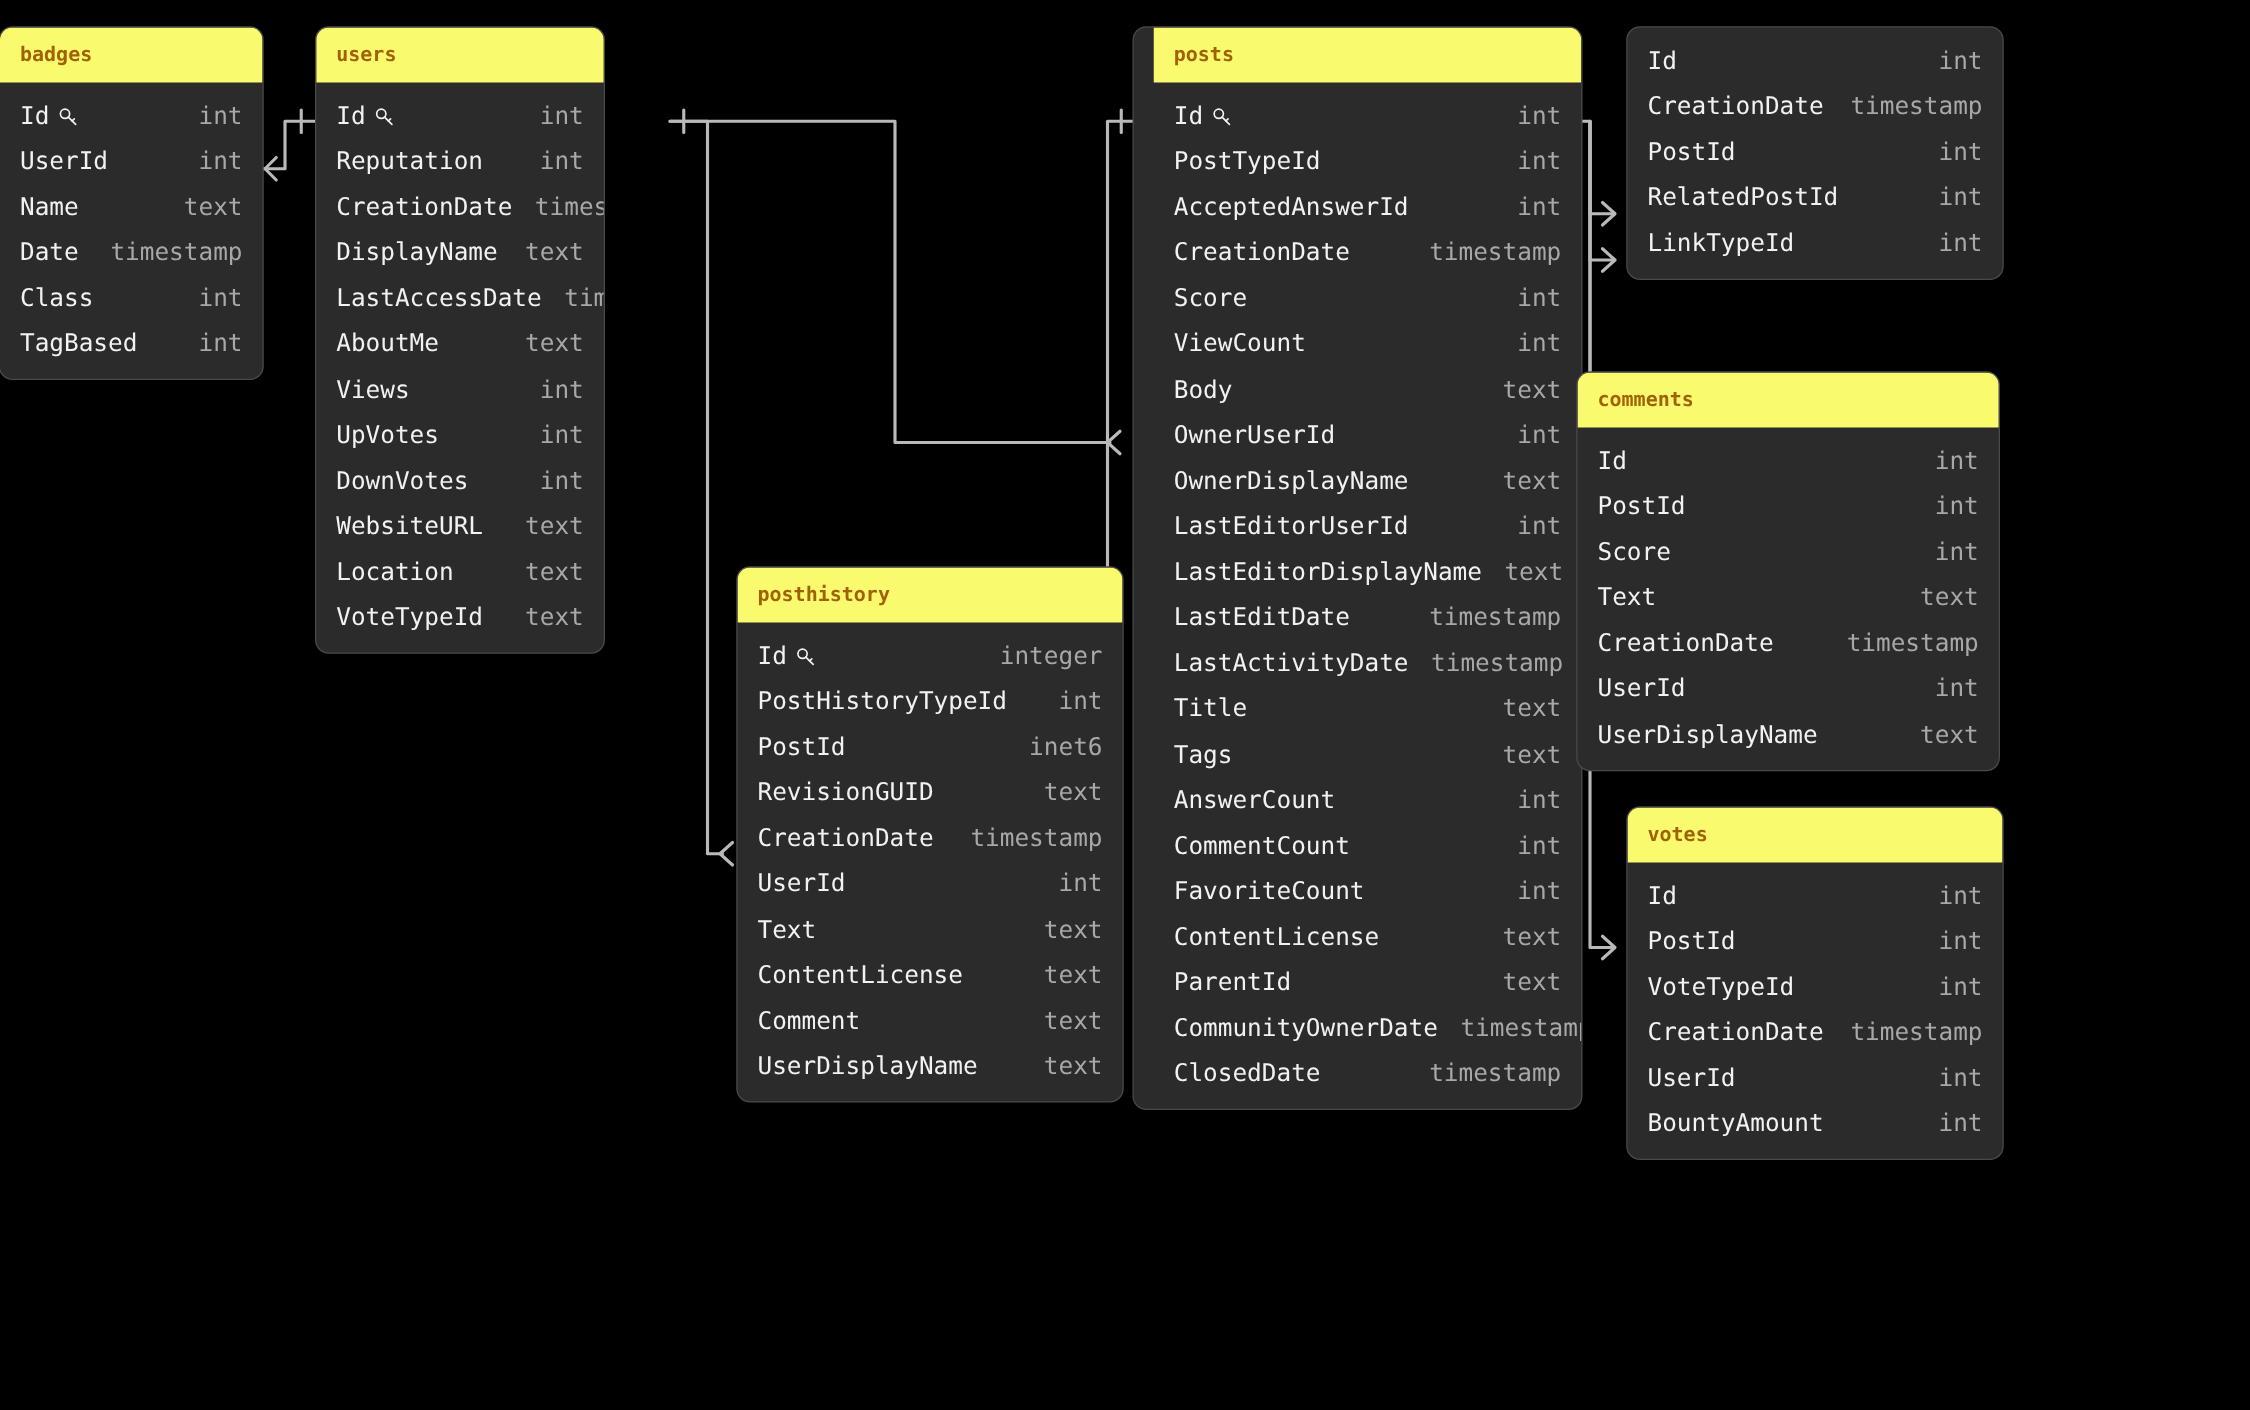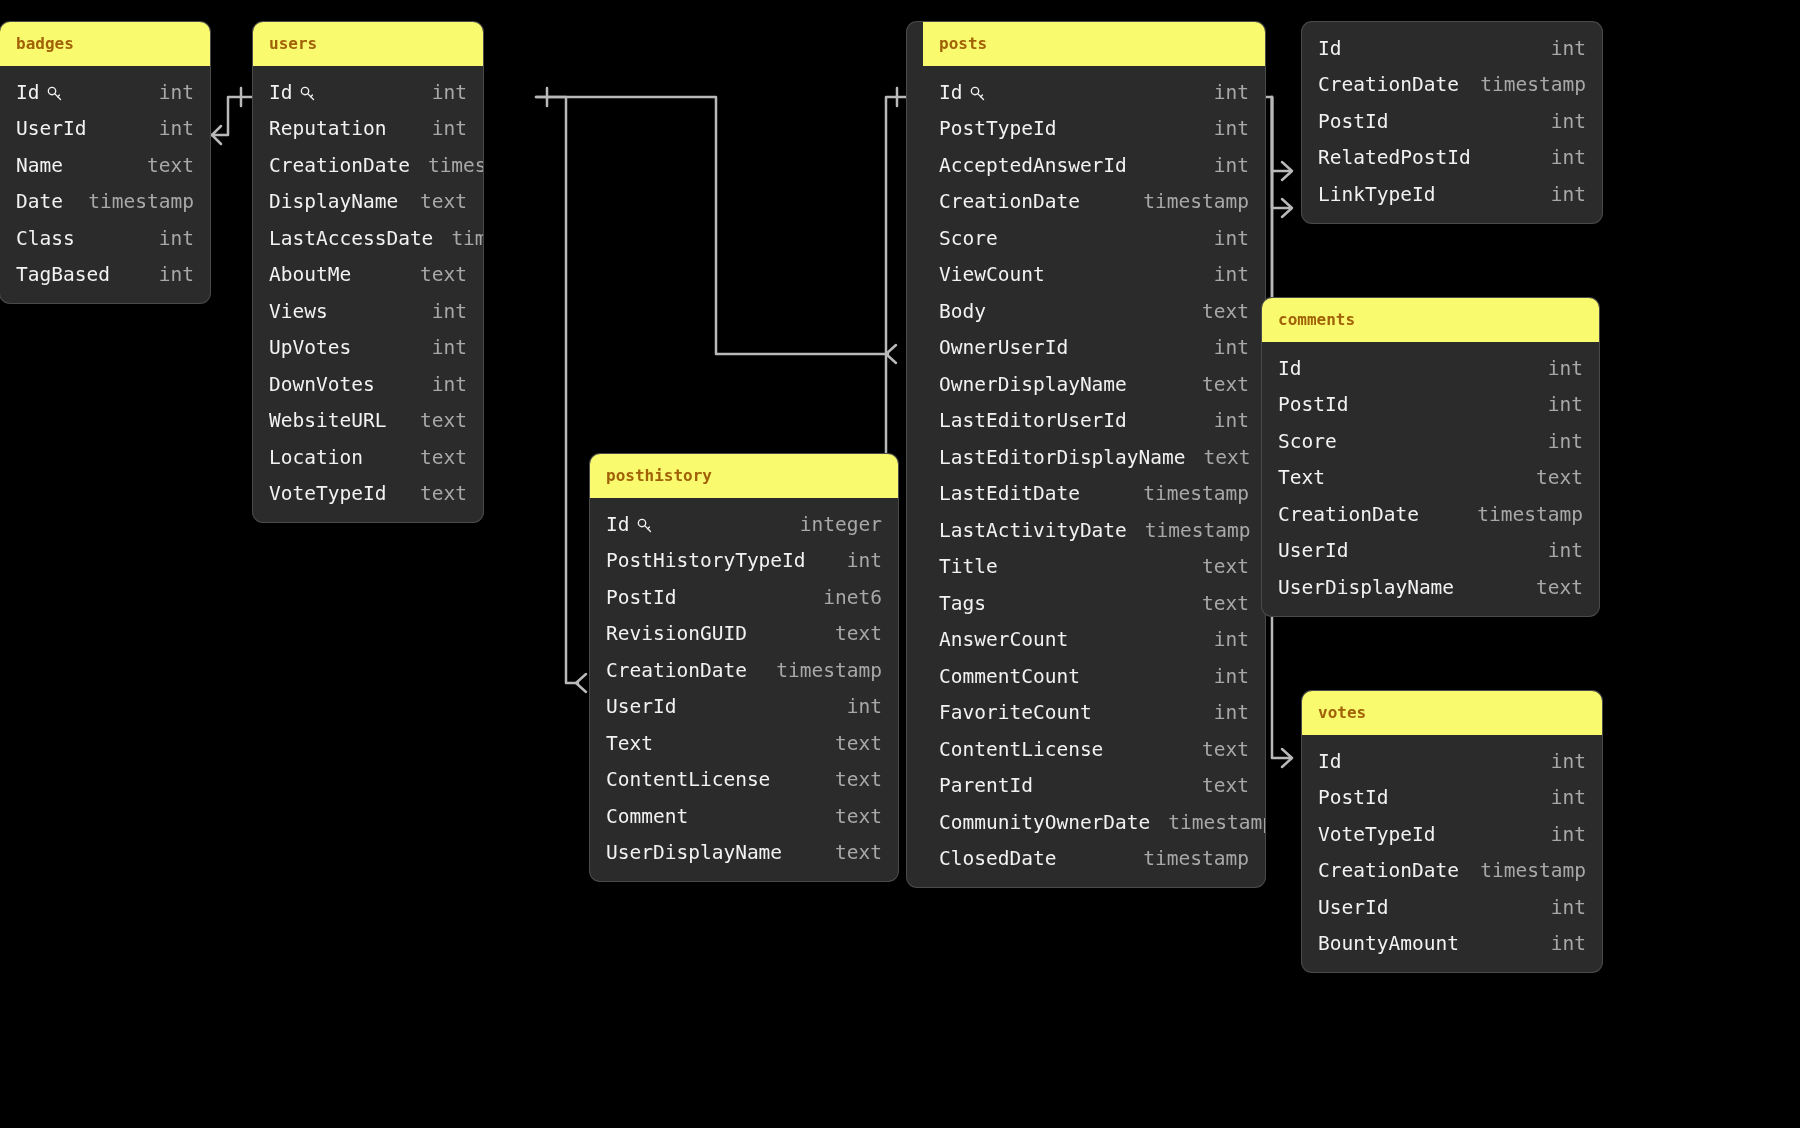--- a/index.html
+++ b/index.html
@@ -561,21 +561,21 @@
           <div class="field-type">int</div>
         </div>
         <div class="field-row">
           <div class="field-name">
             <span>UserDisplayName</span>
           </div>
           <div class="field-type">text</div>
         </div>
       </div>
     </div>
-    <div class="table-node" style="left: 1302px; top: 646px; width: 300px; margin-top: 45px;">
+    <div class="table-node" style="left: 1302px; top: 646px; width: 300px;">
       <div class="table-header">votes</div>
       <div class="table-body">
         <div class="field-row">
           <div class="field-name">
             <span>Id</span>
           </div>
           <div class="field-type">int</div>
         </div>
         <div class="field-row">
           <div class="field-name">

